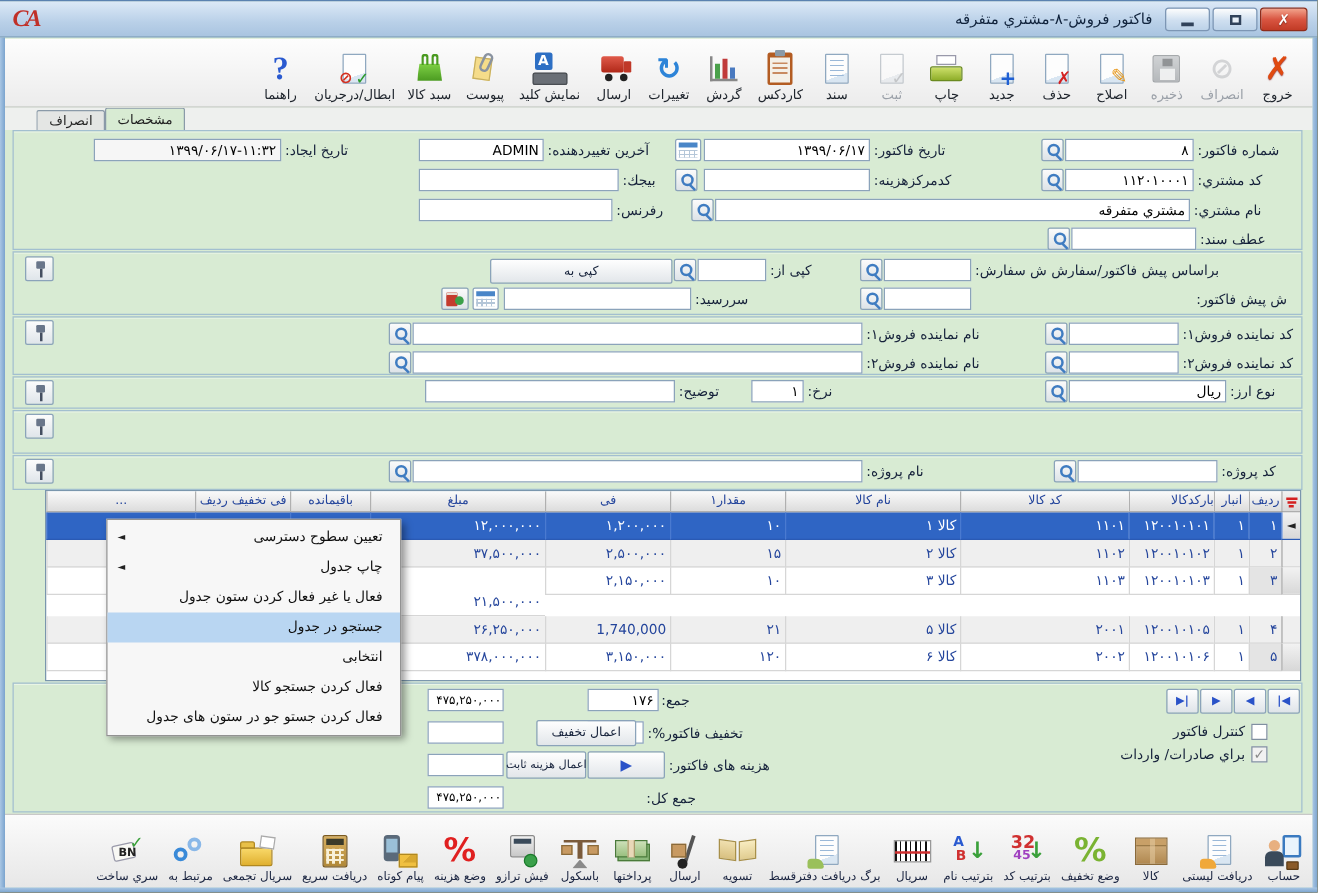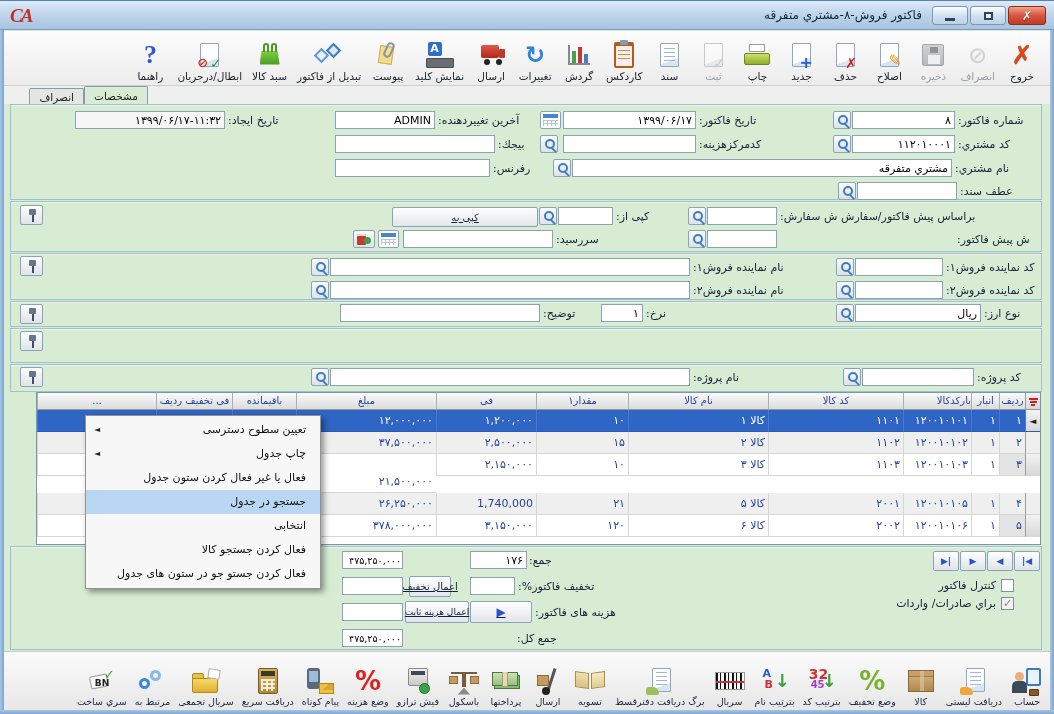--- a/index.html
+++ b/index.html
@@ -70,21 +70,21 @@
   .calcb::before { content:""; position:absolute; left:3px; top:3px; width:9px; height:11px;
     background:#c43b2e; border-radius:1px; box-shadow:inset 0 2px 0 #e8e0d8; }
   .calcb::after { content:""; position:absolute; right:3px; bottom:3px; width:7px; height:7px;
     background:#3ba04a; border-radius:50%; }
   .pin { position:absolute; width:23px; height:20px; background:linear-gradient(#fcfcfc,#dfe5ea);
     border:1px solid #8ba3ba; border-radius:2px; z-index:5; }
   .pin::before { content:""; position:absolute; left:8px; top:3px; width:7px; height:6px; background:#69768a; border-radius:1px; }
   .pin::after { content:""; position:absolute; left:11px; top:9px; width:2px; height:7px; background:#444e60; }
   .pbtn { position:absolute; background:linear-gradient(#fefefe,#e2e6ea); border:1px solid #8ba3ba;
     border-radius:2px; font-size:10px; color:#15213a; direction:rtl; text-align:center; z-index:5;
-    display:flex; align-items:center; justify-content:center; white-space:nowrap;text-decoration:underline; }
+    display:flex; align-items:center; justify-content:center; white-space:nowrap; }
 
   
   .tbl { position:absolute; left:36px; top:392px; width:1005px; height:153px; background:#fff;
     border:1px solid #7a96ad; direction:rtl; overflow:hidden; z-index:6; }
   .trw { display:flex; direction:rtl; }
   .th { background:linear-gradient(#fafafa,#dcdcdc); border-left:1px solid #b0b0b0; border-bottom:1px solid #979797;
     height:17px; line-height:16px; font-size:10px; color:#24459c; text-align:center; overflow:hidden; white-space:nowrap; flex:none; }
   .td { height:22px; line-height:22px; border-left:1px solid #d6d6d6; border-bottom:1px solid #d6d6d6;
     font-size:11px; color:#24459c; text-align:right; padding:0 3px; overflow:hidden; white-space:nowrap; flex:none; }
   .td.sel, .th.sel { background:linear-gradient(#f2f2f2,#d8d8d8); border-left:1px solid #9a9a9a;
@@ -268,29 +268,20 @@
         <span class="i">
           <span style="display:inline-block;position:relative;width:24px;height:26px">
             <i style="position:absolute;left:3px;top:4px;width:14px;height:18px;background:#f5dc8a;border:1px solid #c8b060;transform:rotate(8deg)"></i>
             <i style="position:absolute;left:9px;top:0;width:8px;height:16px;border:2px solid #8a93a0;border-radius:4px;transform:rotate(25deg)"></i>
           </span>
         </span>
         <span class="tlab">پیوست</span>
       </div>
       <div class="titem">
         <span class="i">
-          <span style="display:inline-block;position:relative;width:28px;height:26px">
-            <i style="position:absolute;left:1px;top:8px;width:11px;height:11px;border:2px solid #5a9ad8;background:#eaf2fa;transform:rotate(45deg)"></i>
-            <i style="position:absolute;left:13px;top:3px;width:11px;height:11px;border:2px solid #3a7ac0;background:#d8e8f8;transform:rotate(45deg)"></i>
-          </span>
-        </span>
-        <span class="tlab">تبدیل از فاکتور</span>
-      </div>
-      <div class="titem">
-        <span class="i">
           <span style="display:inline-block;position:relative;width:26px;height:26px">
             <i style="position:absolute;left:3px;top:9px;width:20px;height:14px;background:linear-gradient(#7ed045,#4a9a20);clip-path:polygon(10% 0,90% 0,100% 100%,0 100%)"></i>
             <i style="position:absolute;left:6px;top:1px;width:6px;height:9px;border:2px solid #4a9a20;border-bottom:none;border-radius:3px 3px 0 0"></i>
             <i style="position:absolute;left:14px;top:1px;width:6px;height:9px;border:2px solid #4a9a20;border-bottom:none;border-radius:3px 3px 0 0"></i>
           </span>
         </span>
         <span class="tlab">سبد کالا</span>
       </div>
       <div class="titem">
         <span class="i">
@@ -498,21 +489,21 @@
   <span class="lblr" style="right:58px;top:579px">کنترل فاکتور</span>
   <span class="chk dis" style="left:1001px;top:597px">✓</span>
   <span class="lblr" style="right:58px;top:597px">براي صادرات/ واردات</span>
 
   <span class="lbl" style="left:529px;top:552px">جمع:</span>
   <input class="fld" style="left: 470px; top: 551px; width: 57px;" readonly="" value="۱۷۶">
   <input class="fld sm" style="left: 342px; top: 551px; width: 61px;" readonly="" value="۴۷۵,۲۵۰,۰۰۰">
 
   <span class="lbl" style="left:518px;top:578px">تخفیف فاکتور%:</span>
   <input class="fld" style="left: 470px; top: 577px; width: 45px;" readonly="" value="">
-  <div class="pbtn" style="left:409px;top:576px;width:42px;height:21px">اعمال تخفیف</div>
+  <div class="pbtn" style="left:429px;top:576px;width:80px;height:21px">اعمال تخفیف</div>
   <input class="fld sm" style="left: 342px; top: 577px; width: 61px;" readonly="" value="">
 
   <span class="lbl" style="left:535px;top:604px">هزینه های فاکتور:</span>
   <div class="pbtn" style="left:470px;top:601px;width:62px;height:22px">
       <b style="color:#2a52c8;font-size:12px">▶</b>
     </div>
   <div class="pbtn" style="left:405px;top:601px;width:64px;height:22px;font-size:9px">اعمال هزینه ثابت</div>
   <input class="fld sm" style="left: 342px; top: 603px; width: 61px;" readonly="" value="">
 
   <span class="lbl" style="left:517px;top:630px">جمع کل:</span>

